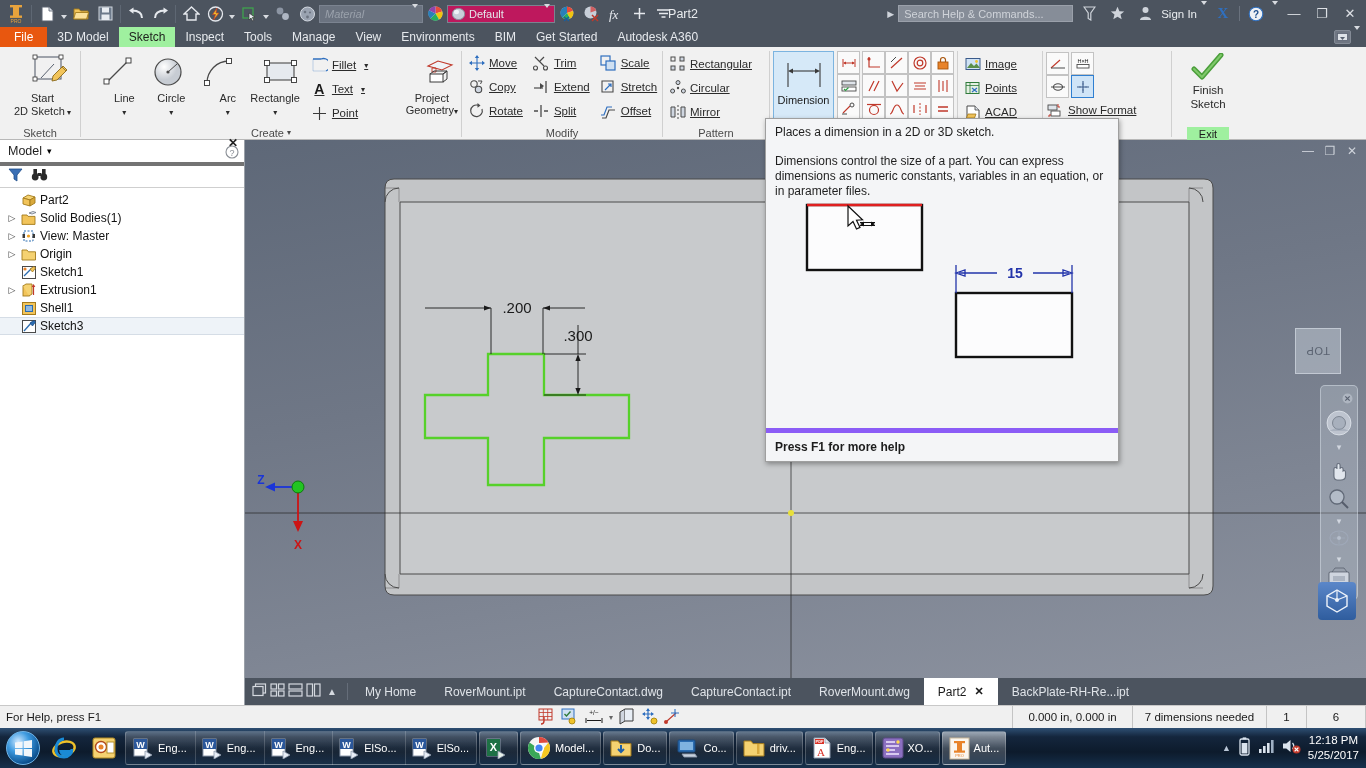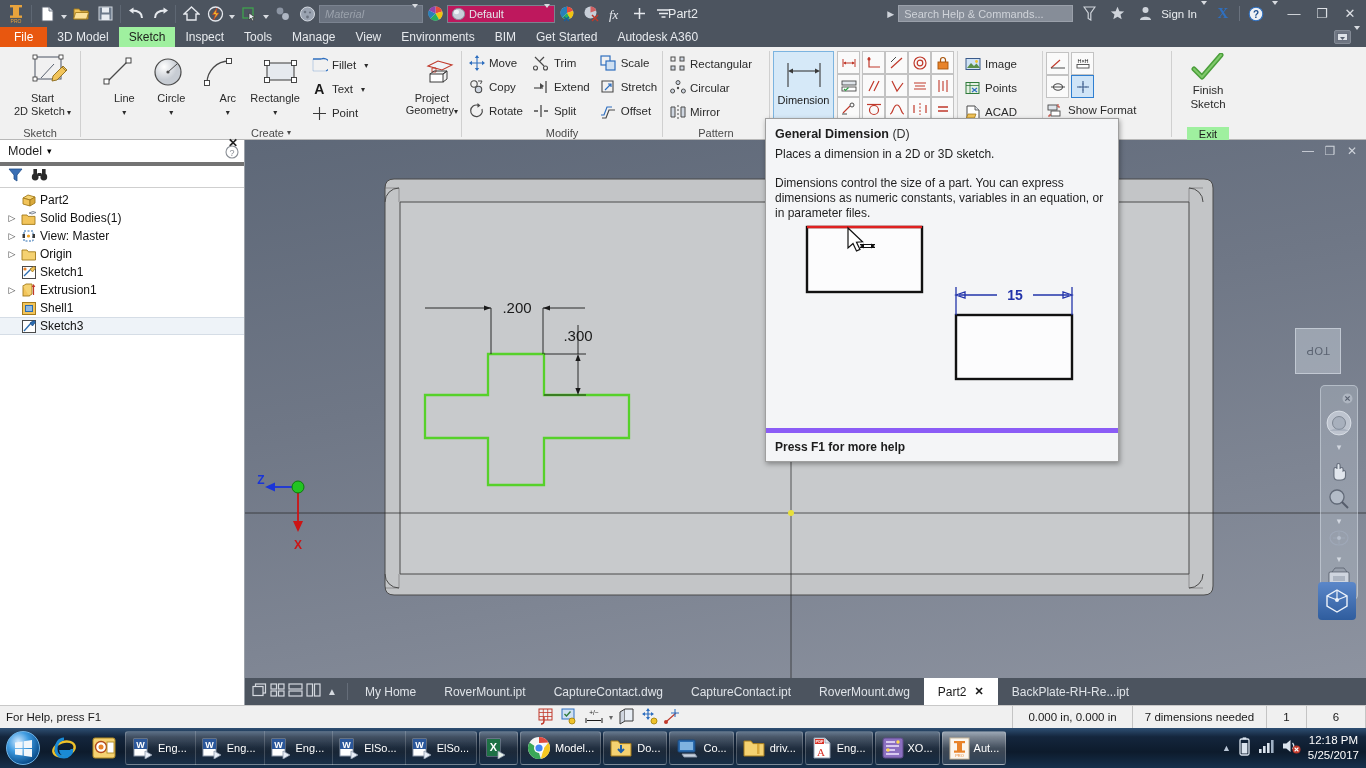--- a/index.html
+++ b/index.html
@@ -96,21 +96,21 @@
 
   .bigbtn {
     width: 62px; display: flex; flex-direction: column; align-items: flex-end;
     font-size: 11px; color: #2b2b2b; padding-top: 3px; line-height: 13px;
   }
   .bigbtn .ico { height: 40px; display: flex; align-items: center; justify-content: center; }
   .bigbtn .lbl { text-align: center; }
 
   .smallbtn {
     display: flex; align-items: center; gap: 4px; height: 24px;
-    font-size: 11.5px; color: #2b2b2b; padding: 0 3px; white-space: nowrap;
+    font-size: 11.5px; color: #2b2b2b; padding: 0 3px; white-space: nowrap; text-decoration: underline;
   }
   .smallbtn .ico { width: 17px; height: 17px; display: flex; align-items: center; justify-content: center; }
   .col { display: flex; flex-direction: column; }
 
   .icobtn {
     width: 23px; height: 23px; border: 1px solid transparent;
     display: flex; align-items: center; justify-content: center;
   }
   .icobtn.framed { border: 1px solid #c3c3c3; background: #fafafa; }
   .icobtn.sel { border: 1px solid #2f7fd1; background: #cfe4f7; }
@@ -1468,24 +1468,20 @@
           </svg>
       </span>
       <span class="clock">
         <div>12:18 PM</div>
         <div>5/25/2017</div>
       </span>
     </div>
   </div>
 
   <div class="tooltip">
-    <div class="tt-title">
-      <b>General Dimension</b>
-      <span class="key">(D)</span>
-    </div>
     <div class="tt-p">Places a dimension in a 2D or 3D sketch.</div>
     <div class="tt-p" style="padding-top:14px">Dimensions control the size of a part. You can express dimensions as numeric constants, variables in an equation, or in parameter files.</div>
     <div class="tt-graphic">
       <svg width="354" height="210" viewBox="0 0 354 210" style="position:absolute;left:0;top:-6px">
 
         <rect x="41" y="12" width="115" height="65" fill="#fcfcfd" stroke="#111" stroke-width="2.4"></rect>
         <line x1="41" y1="12" x2="156" y2="12" stroke="#e02020" stroke-width="2.6"></line>
         <path d="M82 13 L82 33 L87 28.5 L90.5 36 L94 34.4 L90.5 27.2 L96.5 26.8 z" fill="#fff" stroke="#111" stroke-width="1.2"></path>
         <path d="M94 29.5 h15 M94 32.5 h15" stroke="#111" stroke-width="1.1"></path>
         <path d="M94 31 l4 -2.6 v5.2z M109 31 l-4 -2.6 v5.2z" fill="#111"></path>

